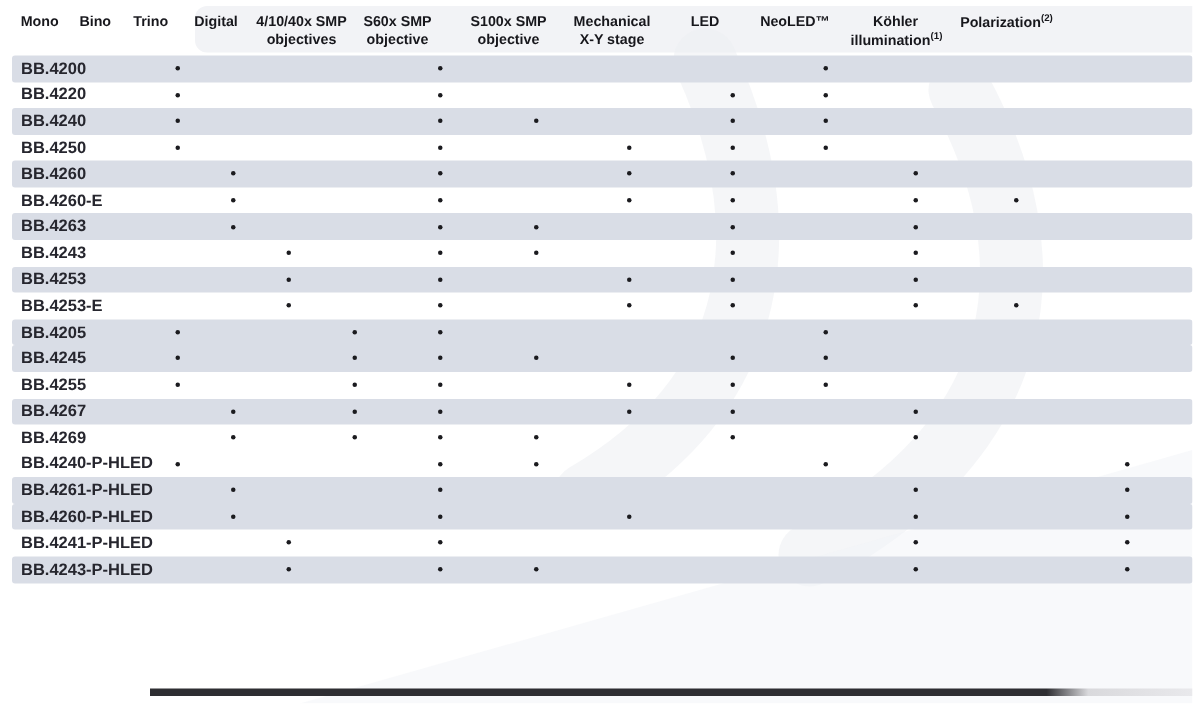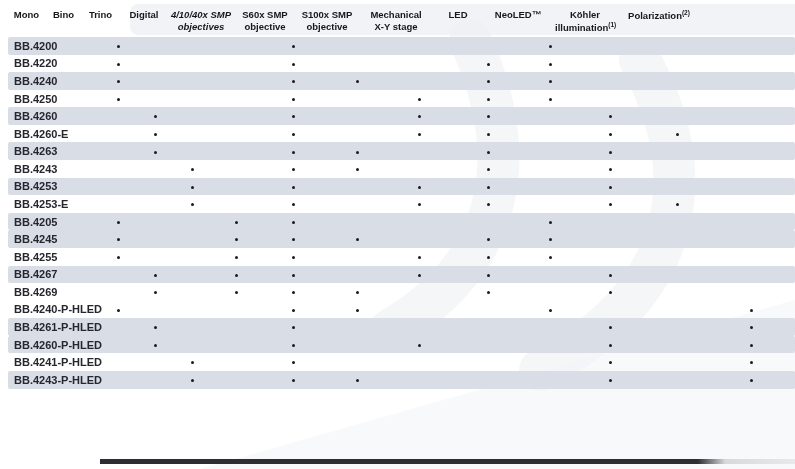--- a/index.html
+++ b/index.html
@@ -48,23 +48,23 @@
   <path d="M 640 60 C 700 170 690 290 540 370" stroke="#eceef3" stroke-width="42" fill="none" stroke-linecap="round" opacity="0.55"></path>
   <path d="M 200 469 L 795 300 L 795 469 Z" fill="#f2f3f7" opacity="0.5"></path>
 </svg>
 
 <div class="table-wrap">
   <div class="header-row">
   <div class="hcell" style="width: 37px;"><span>Mono</span></div>
       <div class="hcell" style="width: 37px;"><span>Bino</span></div>
       <div class="hcell" style="width: 37px;"><span>Trino</span></div>
       <div class="hcell" style="width: 50px;"><span>Digital</span></div>
-      <div class="hcell" style="width: 64px; font-style: italic;"><span>4/10/40x SMP</span><br><span>objectives</span></div>
+      <div class="hcell" style="width: 64px;"><span>4/10/40x SMP</span><br><span>objectives</span></div>
       <div class="hcell" style="width: 64px;"><span>S60x SMP</span><br><span>objective</span></div>
-      <div class="hcell" style="width: 60px;"><span>S100x SMP</span><br><span>objective</span></div>
+      <div class="hcell" style="width: 60px; margin-left: 12px;"><span>S100x SMP</span><br><span>objective</span></div>
       <div class="hcell" style="width: 78px;"><span>Mechanical</span><br><span>X-Y stage</span></div>
       <div class="hcell" style="width: 46px;"><span>LED</span></div>
       <div class="hcell" style="width: 74px;"><span>NeoLED™</span></div>
       <div class="hcell" style="width: 60px;"><span>Köhler</span><br><span>illumination</span><sup>(1)</sup></div>
       <div class="hcell" style="width: 88px;"><span>Polarization</span><sup>(2)</sup></div>
     </div>
   <div>
       <div class="row shaded">
         <div class="mcell">BB.4200</div>
         <div class="cell" style="width: 37px;"><span class="dot"></span></div>

